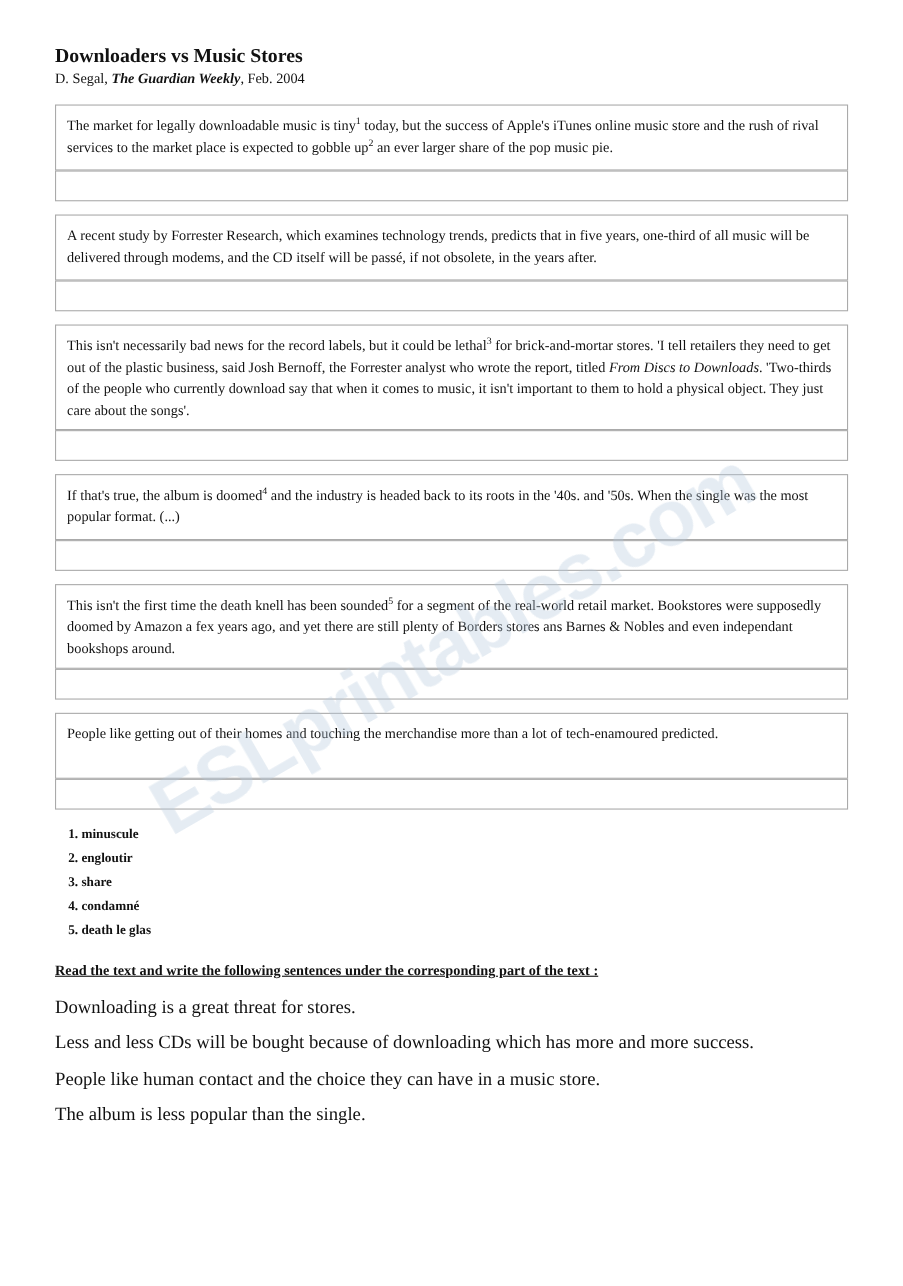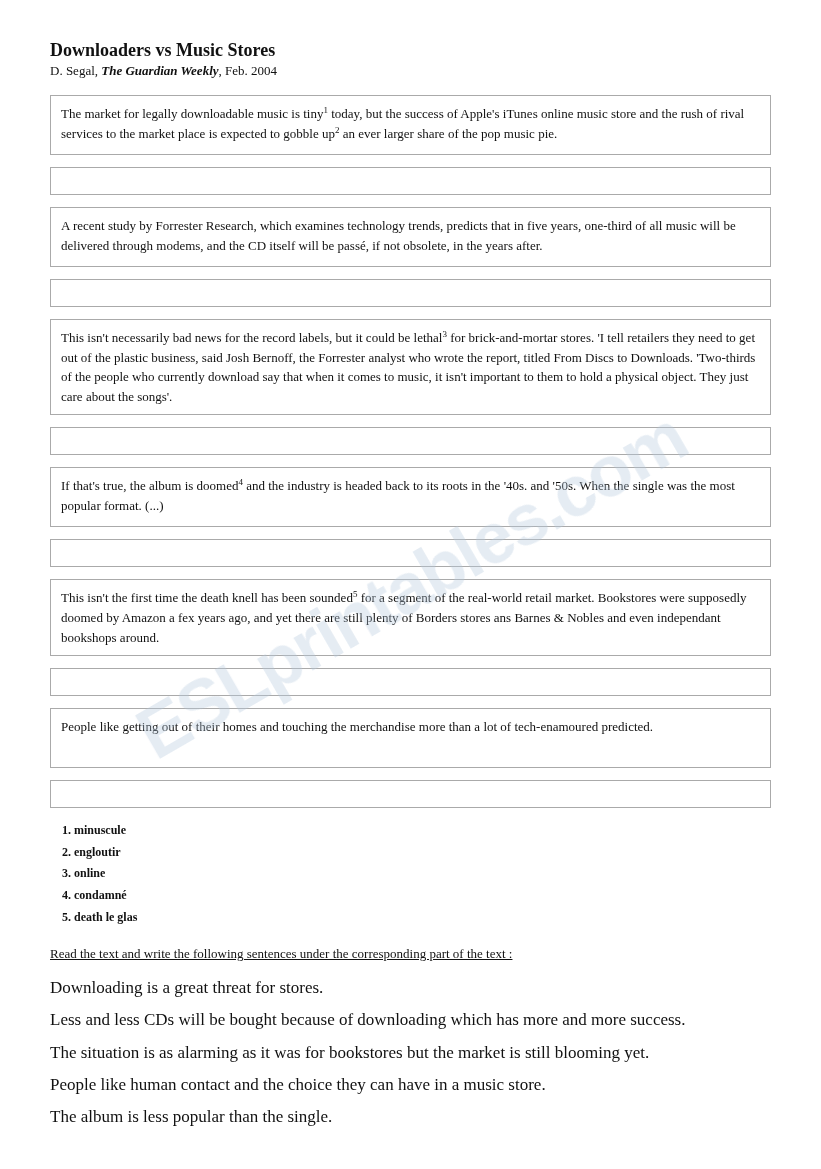--- a/index.html
+++ b/index.html
@@ -46,21 +46,21 @@
     }
 
     .subtitle em {
       font-style: italic;
       font-weight: bold;
     }
 
     .text-block {
       border: 1px solid #aaa;
       padding: 8px 10px;
-      margin-bottom: 12px;
+      margin-bottom: 0;
       min-height: 60px;
       line-height: 1.5;
     }
 
     .blank-block {
       border: 1px solid #aaa;
       height: 28px;
       margin-bottom: 12px;
     }
 
@@ -82,32 +82,33 @@
     .footnotes li {
       font-size: 12px;
       line-height: 1.8;
     }
 
     .exercise-section {
       margin-top: 8px;
     }
 
     .exercise-title {
-      font-weight: normal;
+      font-weight: bold;
       font-size: 13px;
       margin-bottom: 10px;
       text-decoration: underline;
     }
 
     .exercise-sentences {
       line-height: 1.9;
       font-size: 17px;
     }
 
     .italic-inline {
+      font-style: italic;
     }
   </style>
 </head>
 <body>
 
 <div class="watermark">ESLprintables.com</div>
 
 <div class="title">Downloaders vs Music Stores</div>
 <div class="subtitle">
   <span>D. Segal, </span><em>The Guardian Weekly</em><span>, Feb. 2004</span>
@@ -140,28 +141,27 @@
 
 <div class="text-block">
   <span>People like getting out of their homes and touching the merchandise more than a lot of tech-enamoured predicted.</span>
 </div>
 <div class="blank-block"></div>
 
 <div class="footnotes">
   <ol>
     <li>minuscule</li>
     <li>engloutir</li>
-    <li>online</li>
+    <li>share</li>
     <li>condamné</li>
     <li>death le glas</li>
   </ol>
 </div>
 
 <div class="exercise-section">
   <div class="exercise-title">Read the text and write the following sentences under the corresponding part of the text :</div>
   <div class="exercise-sentences">
     <div>Downloading is a great threat for stores.</div>
     <div>Less and less CDs will be bought because of downloading which has more and more success.</div>
-    <div>The situation is as alarming as it was for bookstores but the market is still blooming yet.</div>
     <div>People like human contact and the choice they can have in a music store.</div>
     <div>The album is less popular than the single.</div>
   </div>
 </div>
 
 </body></html>

